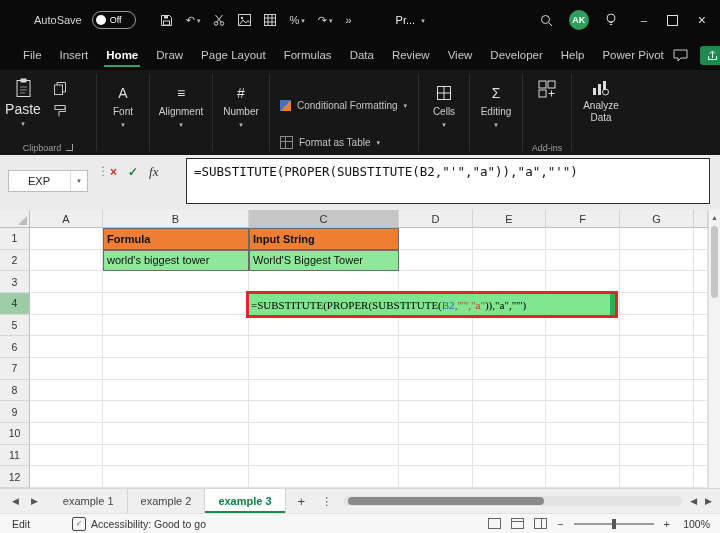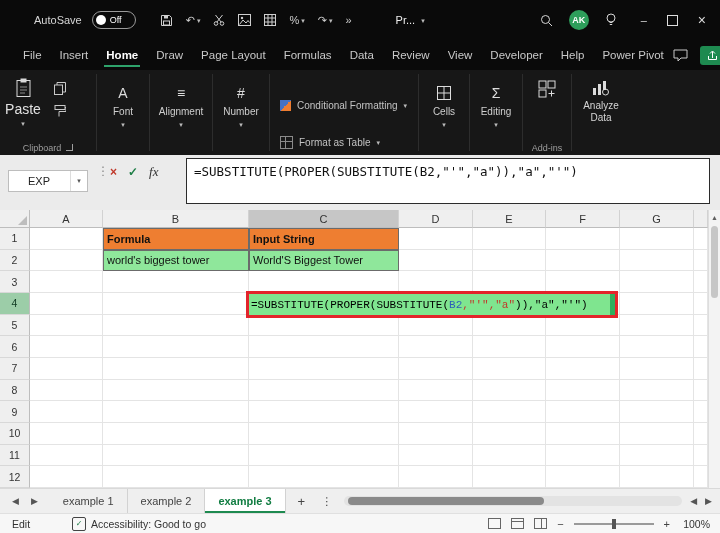--- a/index.html
+++ b/index.html
@@ -102,21 +102,21 @@
         display:flex;align-items:center;padding:0 3px;overflow:hidden;white-space:nowrap;
         box-sizing:border-box;cursor:cell;}
   .cell.orange{background:#ee7e31;font-weight:bold;border:1px solid #6b6b6b;}
   .cell.green{background:#8fe79b;border:1px solid #6b6b6b;}
   .cell.filler{cursor:default;}
 
   .formula-overlay{position:absolute;left:246px;top:81px;width:372px;height:27px;
                    border:3px solid #e3242b;box-sizing:border-box;display:flex;align-items:center;
                    background:#fff;}
   .fo-inner{flex:1;height:21px;background:#7fe58f;display:flex;align-items:center;
-            font-family:Liberation Mono, monospace;font-size:11px;color:#000;padding:0 2px;
+            font-family:Liberation Serif, serif;font-size:11px;color:#000;padding:0 2px;
             white-space:nowrap;overflow:hidden;cursor:text;}
   .fo-handle{width:5px;height:21px;background:#2eae5c;}
 
   .vscroll{position:absolute;right:0;top:210px;width:12px;height:278px;background:#f3f3f3;
            border-left:1px solid #ddd;box-sizing:border-box;}
   .vscroll .arr{height:14px;display:flex;align-items:center;justify-content:center;
                 font-size:7px;color:#606060;cursor:pointer;}
   .vthumb{position:absolute;left:2px;top:16px;width:7px;height:72px;background:#c6c6c6;
           border-radius:4px;cursor:grab;}
 

